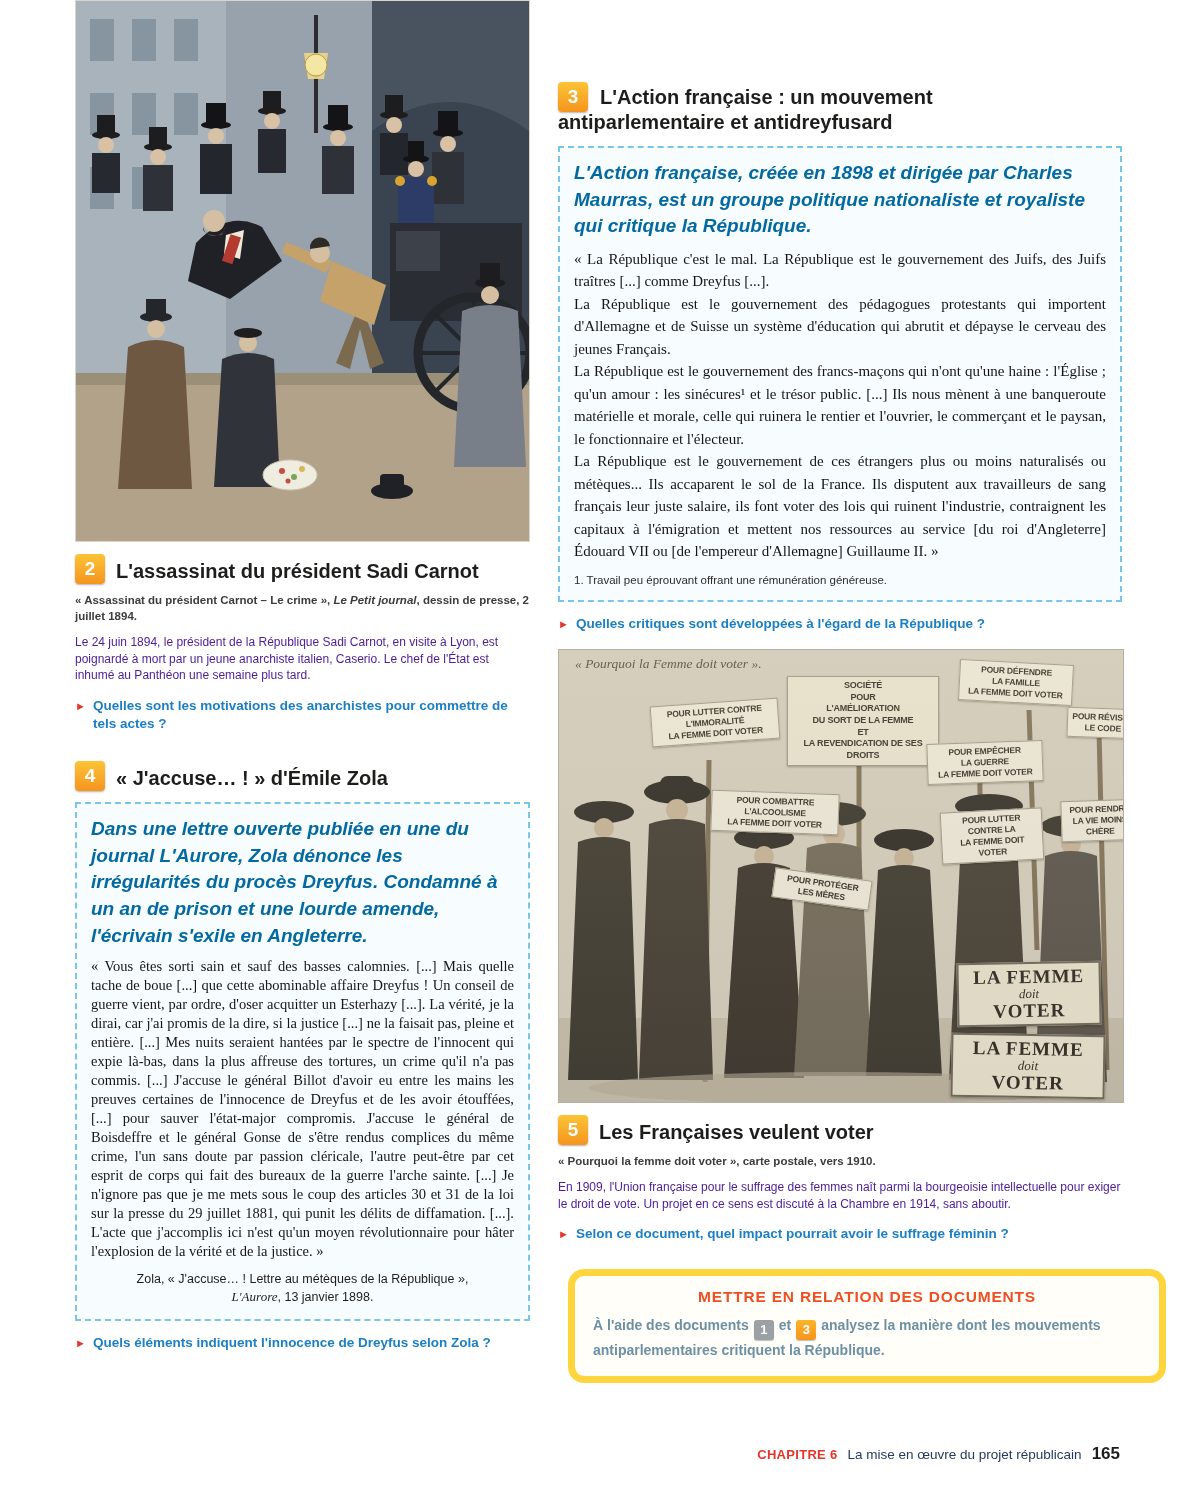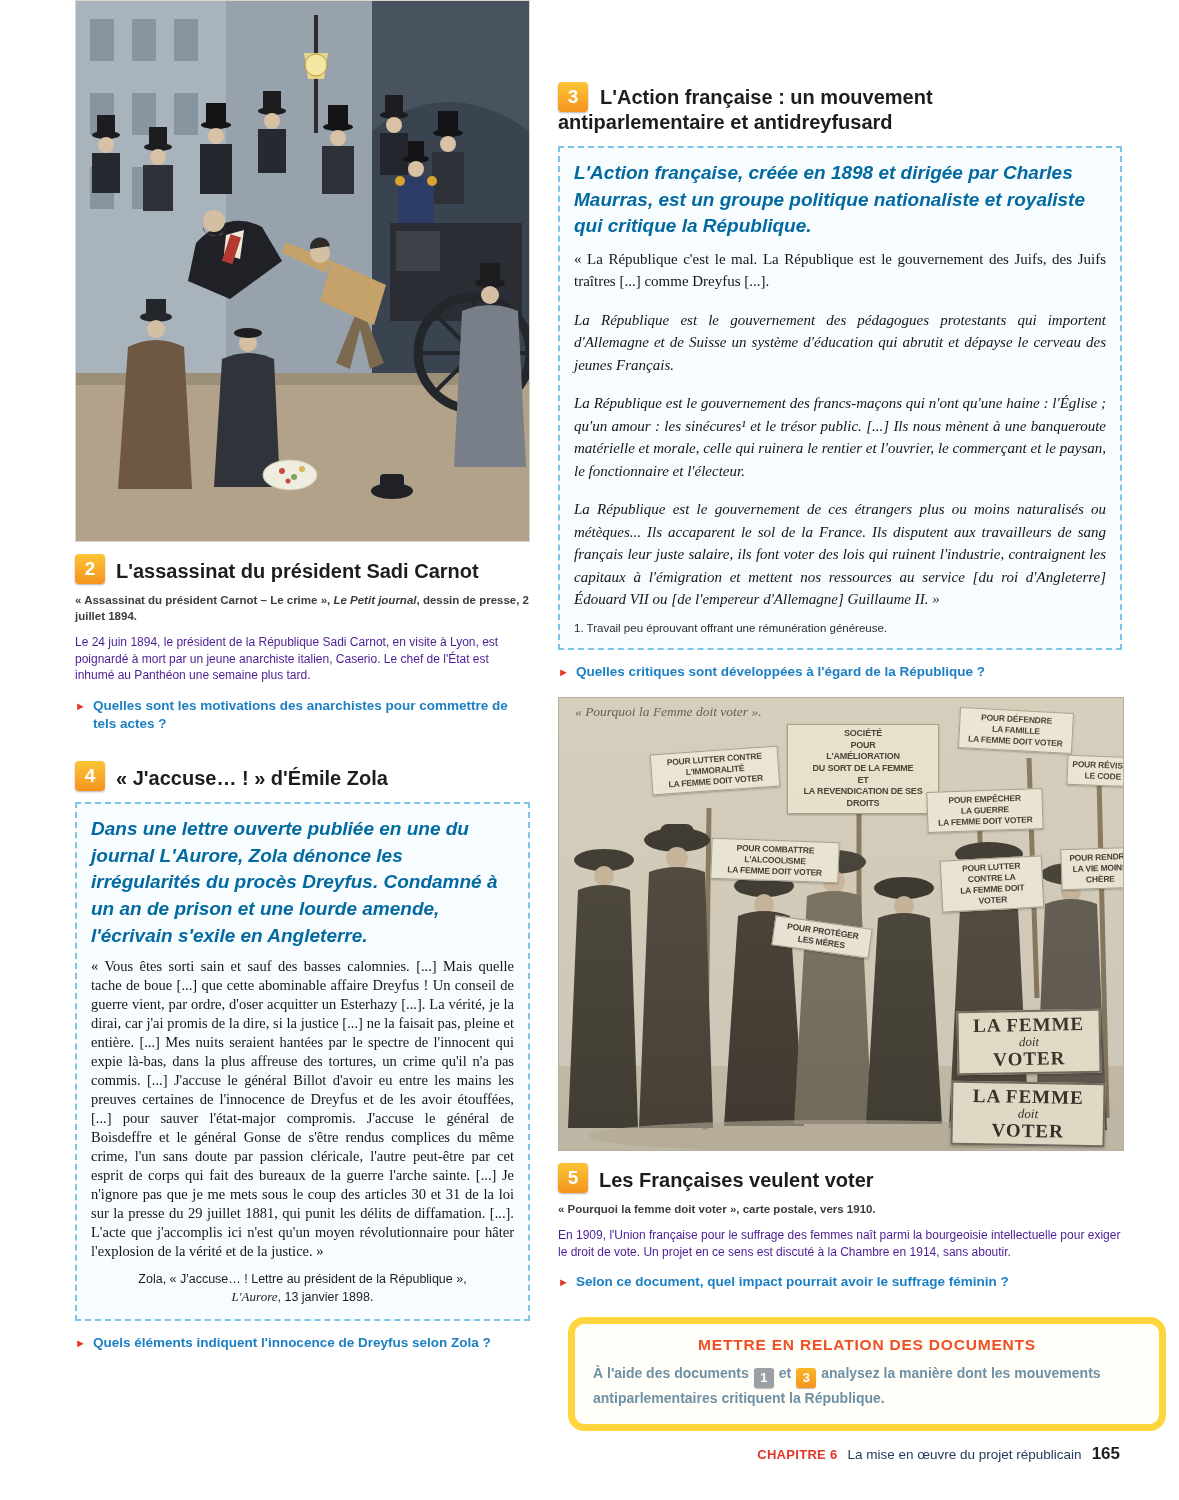--- a/index.html
+++ b/index.html
@@ -23,21 +23,21 @@
   
   .caption{font-size:11.5px;font-weight:bold;color:#3c3c3b;margin:8px 0 0 0;line-height:1.4;}
   .caption i{font-weight:bold;}
   .body-text{font-size:12px;line-height:1.38;margin:10px 0 0 0;color:#4c1d95;}
   .question{margin-top:13px;font-size:13.5px;font-weight:bold;color:#1B7FC4;line-height:1.35;display:flex;gap:7px;align-items:flex-start;}
   .q-arrow{color:#E5352B;font-size:11px;padding-top:2px;flex:0 0 auto;}
   .dashed-box{border:2px dashed #7CC4E8;background:#F7FCFE;padding:12px 14px;margin-top:11px;}
   .intro{font-style:italic;font-weight:bold;font-size:19px;line-height:1.4;color:#0369a1;margin:0;}
   .quote{font-family:"Liberation Serif",serif;font-size:14.5px;line-height:1.31;margin:8px 0 0 0;color:#151515;text-align:justify;}
   .col-right .quote{font-size:15px;line-height:1.5;margin:8px 0 0 0;}
-  .col-right .quote + .quote{margin-top:16px;font-style:italic;}
+  .col-right .quote + .quote{margin-top:0;}
   .attribution{margin:10px 0 0 0;font-size:12.5px;line-height:1.4;color:#1d1d1b;text-align:center;}
   .attribution i{font-family:"Liberation Serif",serif;font-size:13px;}
   .attribution.right{text-align:right;padding-right:14px;font-family:"Liberation Serif",serif;font-size:13.5px;}
   .footnote{margin:10px 0 0 0;font-size:11.5px;color:#2c2c2b;line-height:1.3;}
 
   
   .carnot{margin:0;border:1px solid #d8d5cd;line-height:0;}
   .photo{position:relative;margin:16px 0 0 0;width:564px;height:452px;border:1px solid #b6ae9e;overflow:hidden;background:#d6d0c2;line-height:normal;}
   .photo svg{position:absolute;left:0;top:0;}
   .photo-tint{position:absolute;inset:0;background:linear-gradient(180deg,rgba(216,200,160,.18),rgba(130,120,95,.12));pointer-events:none;}
@@ -222,21 +222,21 @@
     </div>
 
     <div class="doc-header" style="margin-top:28px;">
       <span class="doc-num">4</span>
       <h2 class="doc-title">« J'accuse… ! » d'Émile Zola</h2>
     </div>
     <div class="dashed-box">
       <p class="intro">Dans une lettre ouverte publiée en une du journal L'Aurore, Zola dénonce les irrégularités du procès Dreyfus. Condamné à un an de prison et une lourde amende, l'écrivain s'exile en Angleterre.</p>
       <p class="quote">« Vous êtes sorti sain et sauf des basses calomnies. [...] Mais quelle tache de boue [...] que cette abominable affaire Dreyfus ! Un conseil de guerre vient, par ordre, d'oser acquitter un Esterhazy [...]. La vérité, je la dirai, car j'ai promis de la dire, si la justice [...] ne la faisait pas, pleine et entière. [...] Mes nuits seraient hantées par le spectre de l'innocent qui expie là-bas, dans la plus affreuse des tortures, un crime qu'il n'a pas commis. [...] J'accuse le général Billot d'avoir eu entre les mains les preuves certaines de l'innocence de Dreyfus et de les avoir étouffées, [...] pour sauver l'état-major compromis. J'accuse le général de Boisdeffre et le général Gonse de s'être rendus complices du même crime, l'un sans doute par passion cléricale, l'autre peut-être par cet esprit de corps qui fait des bureaux de la guerre l'arche sainte. [...] Je n'ignore pas que je me mets sous le coup des articles 30 et 31 de la loi sur la presse du 29 juillet 1881, qui punit les délits de diffamation. [...]. L'acte que j'accomplis ici n'est qu'un moyen révolutionnaire pour hâter l'explosion de la vérité et de la justice. »</p>
       <p class="attribution">
-        <span>Zola, « J'accuse… ! Lettre au président de la République »,</span><br>
+        <span>Zola, « J'accuse… ! Lettre au métèques de la République »,</span><br>
         <i>L'Aurore</i><span>, 13 janvier 1898.</span>
       </p>
     </div>
     <div class="question">
       <span class="q-arrow">►</span>
       <span class="q-text">Quels éléments indiquent l'innocence de Dreyfus selon Zola ?</span>
     </div>
   </div>
 
   <div class="col-right">

